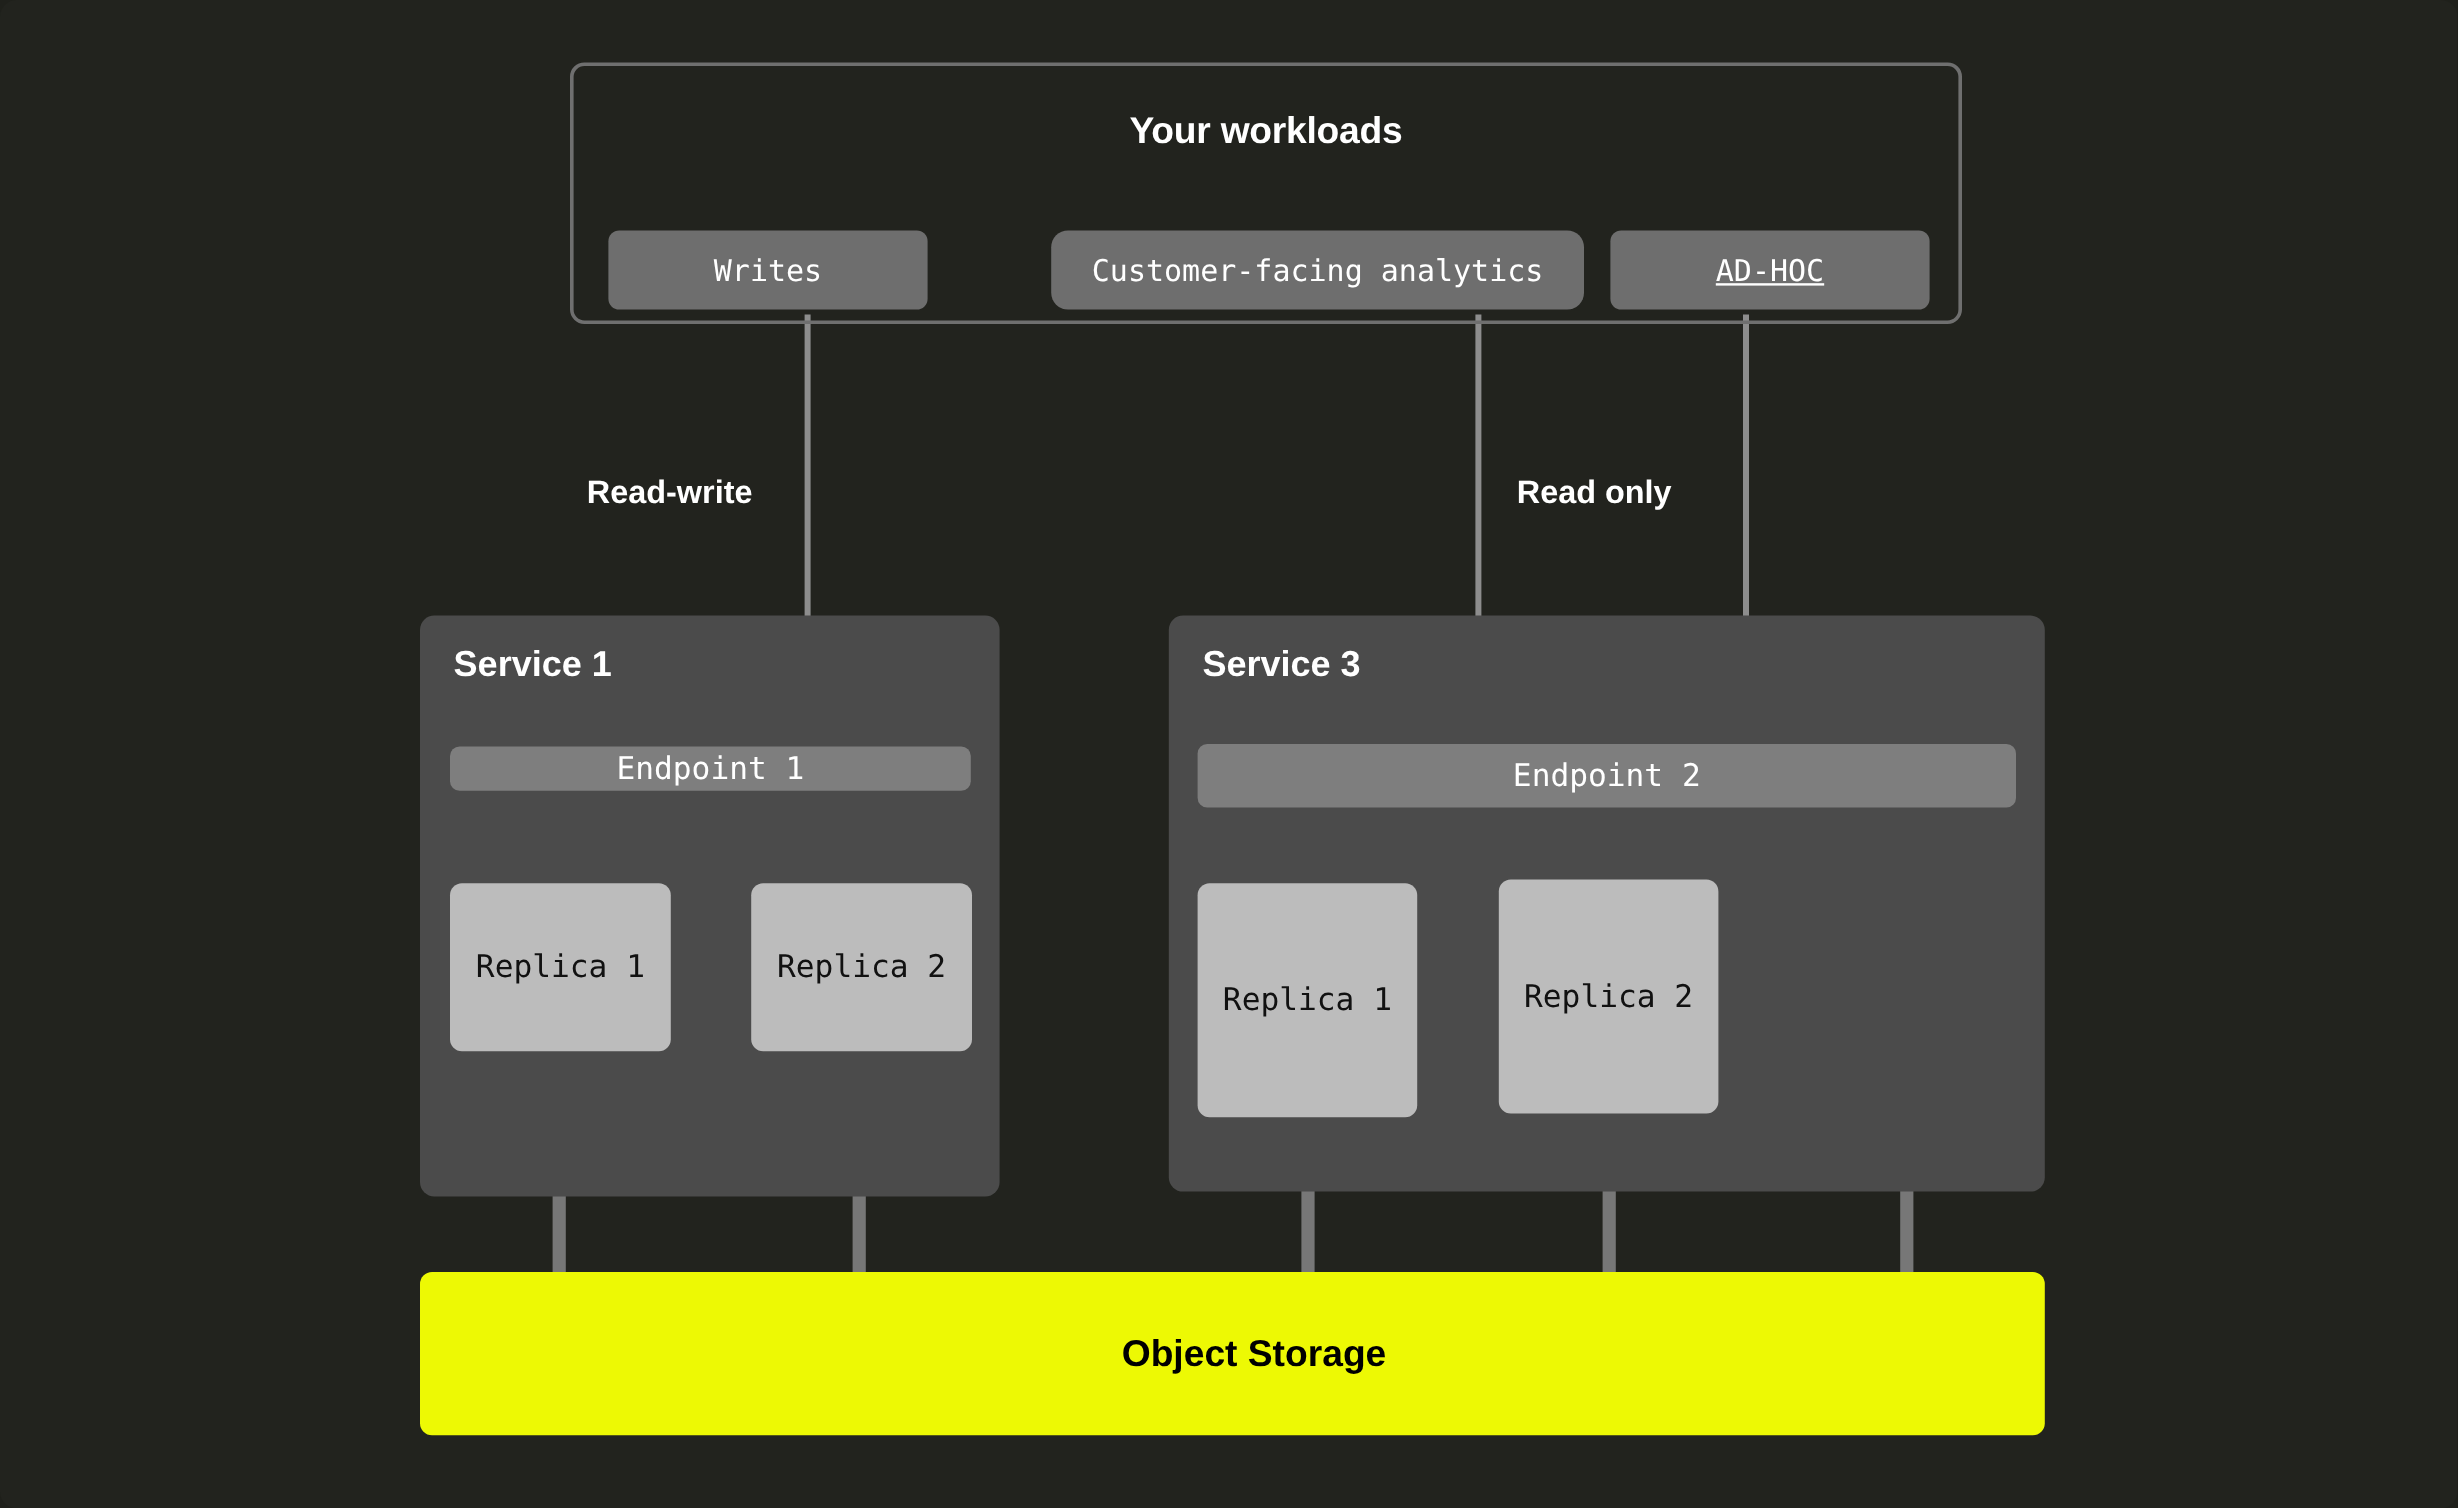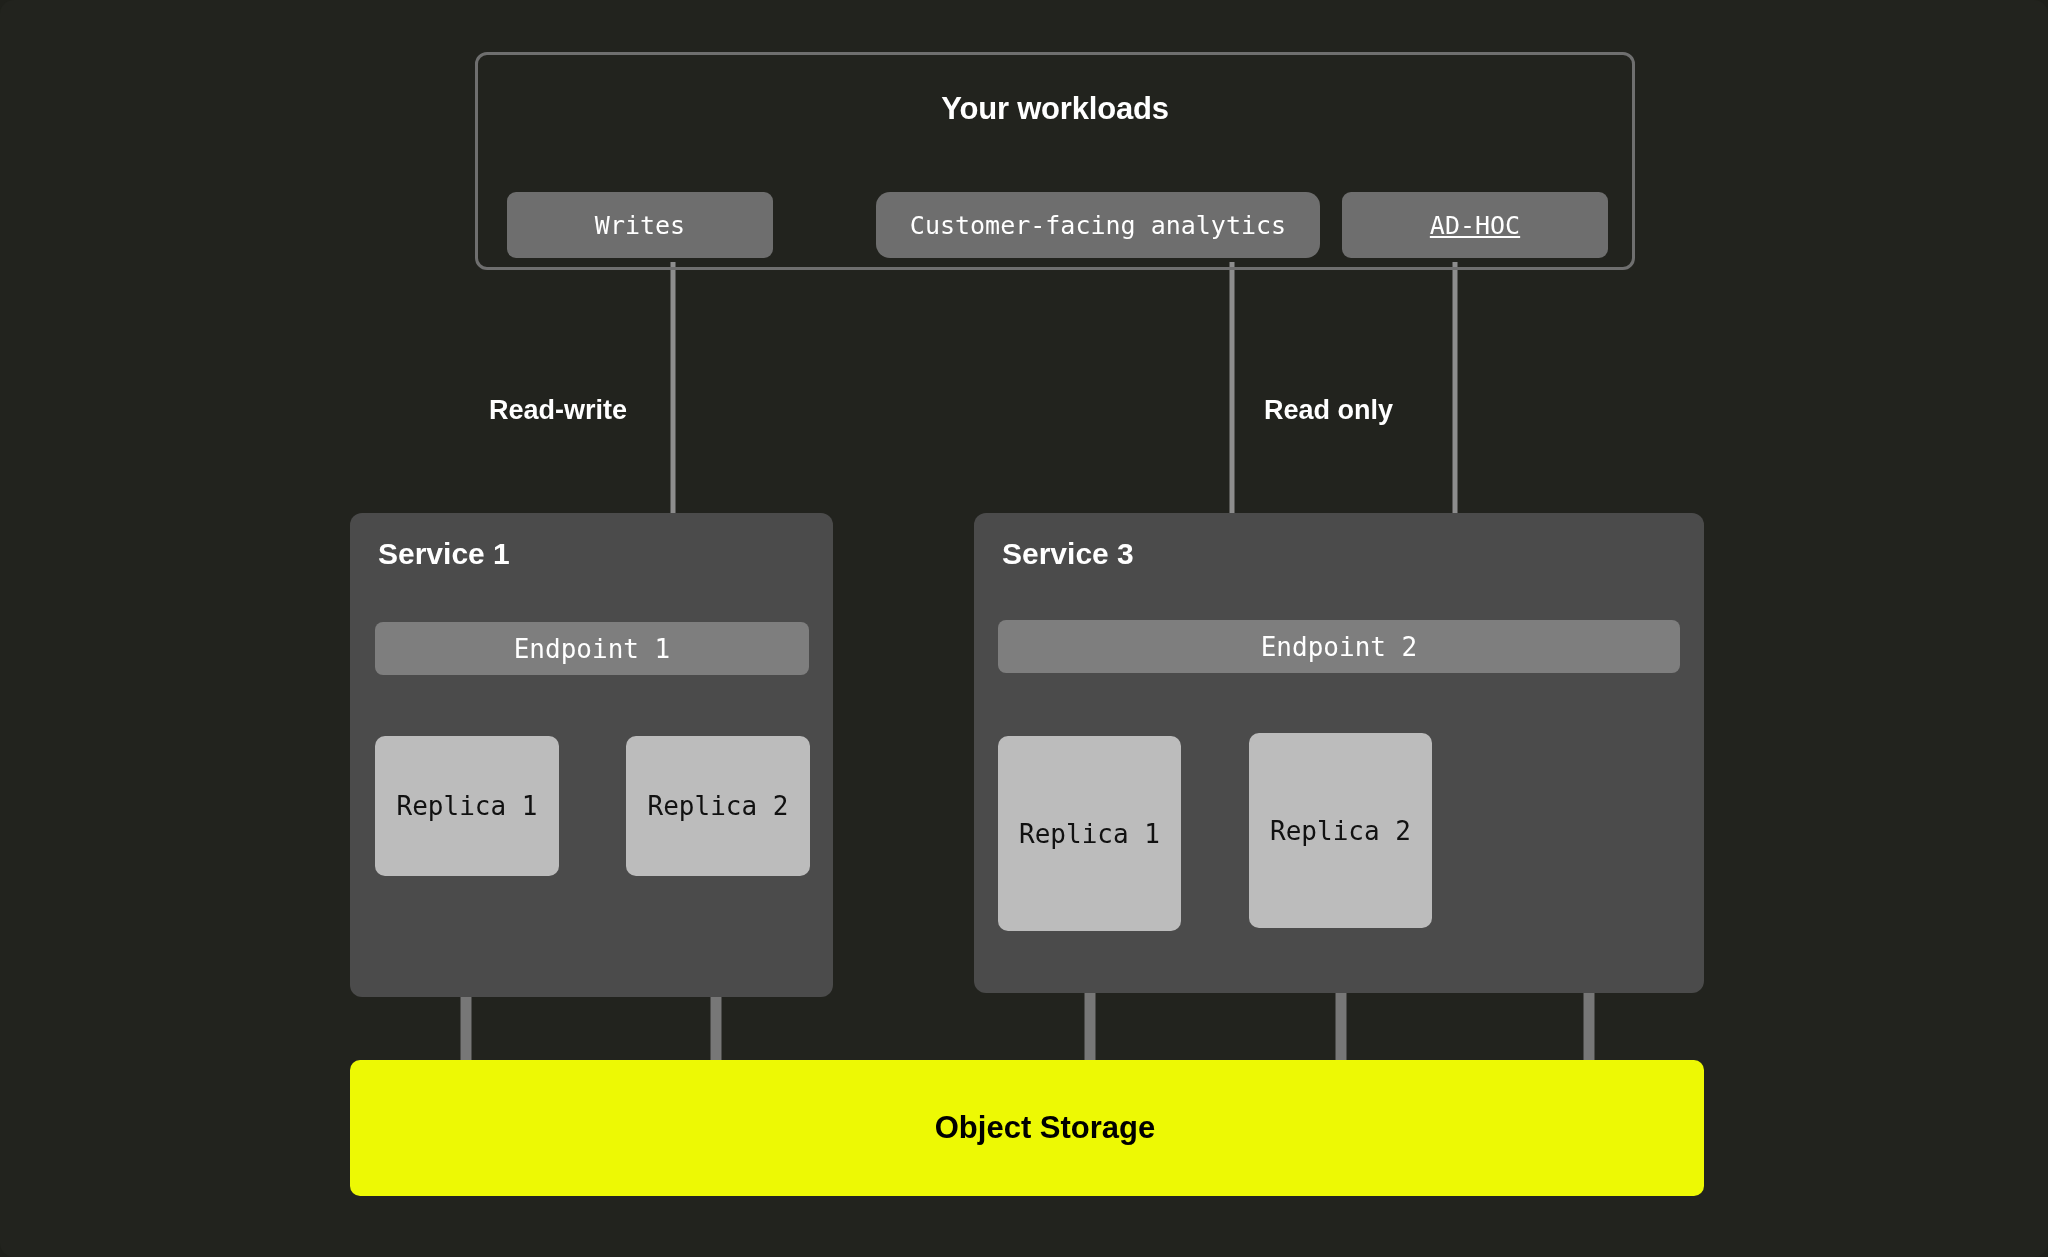--- a/index.html
+++ b/index.html
@@ -118,21 +118,21 @@
     border-radius: 8px;
     color: #ffffff;
     font-family: "DejaVu Sans Mono", monospace;
     font-size: 26px;
     display: flex;
     align-items: center;
     justify-content: center;
     white-space: nowrap;
     z-index: 3;
   }
-  #endpoint-1 { left: 375px;  top: 622px; width: 434px; height: 53px; }
+  #endpoint-1 { left: 375px;  top: 622px; width: 434px; height: 37px; }
   #endpoint-2 { left: 998px;  top: 620px; width: 682px; height: 53px; }
 
   .replica {
     position: absolute;
     background: #bcbcbc;
     border-radius: 10px;
     color: #111111;
     font-family: "DejaVu Sans Mono", monospace;
     font-size: 26px;
     display: flex;

